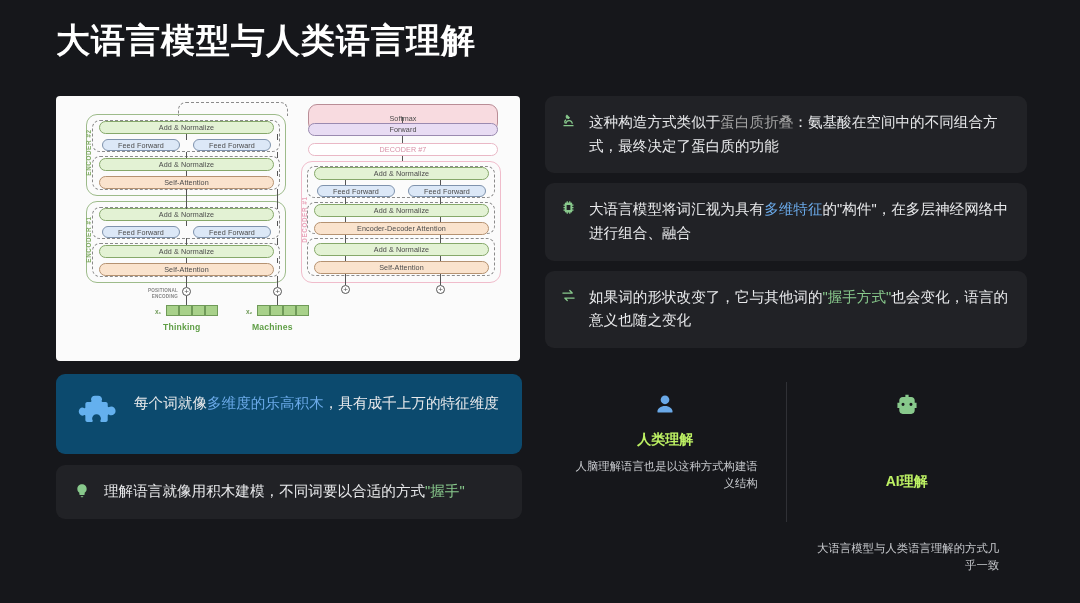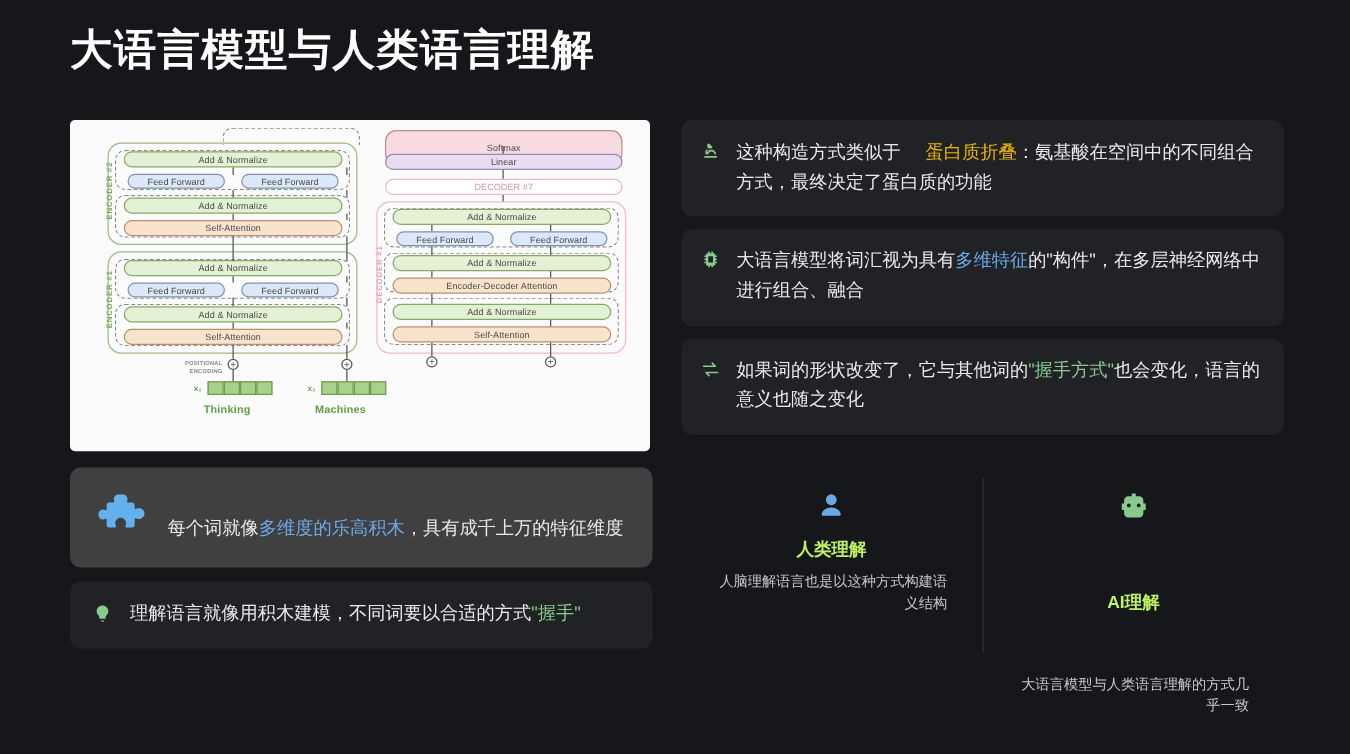--- a/index.html
+++ b/index.html
@@ -90,25 +90,25 @@
 
   
   .card{
     box-sizing:border-box;
     border-radius:9px;
     padding:16px 18px;
     display:flex;align-items:flex-start;gap:14px;
     font-size:14.6px;line-height:1.62;
   }
   .card.blue-card{
-    background:#404040;
+    background:#0c4a6e;
     width:466px;
     margin-top:13px;
     padding:18px 20px;
-    align-items:flex-end;
+    align-items:flex-start;
   }
   .card.dark-card{
     background:#212226;
     width:466px;
     margin-top:11px;
     padding:15px 18px;
   }
   .card .txt{flex:1;}
   .ic{flex:0 0 auto;display:flex;align-items:center;justify-content:center;}
 
@@ -132,21 +132,21 @@
     display:flex;
   }
   .ccol{flex:1;display:flex;flex-direction:column;align-items:center;padding-top:10px;}
   .ccol + .ccol{border-left:1px solid #303136;gap:40px;}
   .ccol .ctitle{font-size:14px;font-weight:bold;color:#bef264;margin-top:13px;}
   .ccol .cdesc{
     font-size:11.4px;color:#c7c9cd;margin-top:9px;text-align:right;
     line-height:1.5;max-width:185px;
   }
 
-  .hl-purple{color:#eab308;margin-left:20px;}
+  .hl-purple{color:#a3a3a3;}
   .hl-blue{color:#6aa9e8;}
   .hl-green{color:#88c98c;}
 </style>
 </head>
 <body>
 
 <div class="slide">
 
   <div class="title">大语言模型与人类语言理解</div>
 
@@ -196,21 +196,21 @@
         <div class="xlabel" style="left:190px;top:212px;">x₂</div>
         <div class="embed" style="left:201px;top:209px;">
             <i></i>
             <i></i>
             <i></i>
             <i></i>
           </div>
         <div class="wordlabel" style="left:196px;top:226px;">Machines</div>
 
         <div class="pill pinkbox" style="left:252px;top:8px;width:190px;height:28px;">Softmax</div>
-        <div class="pill purplebox" style="left:252px;top:27px;width:190px;height:13px;">Linear</div>
+        <div class="pill purplebox" style="left:252px;top:27px;width:190px;height:13px;">Forward</div>
         <div class="pill pinkoutline" style="left:252px;top:47px;width:190px;height:13px;">DECODER #7</div>
 
         <div class="groupbox pink" style="left:245px;top:65px;width:200px;height:122px;"></div>
         <div class="vlabel pink" style="left:218px;top:120px;width:60px;text-align:center;">DECODER #1</div>
         <div class="dashbox" style="left:251px;top:70px;width:188px;height:32px;"></div>
         <div class="dashbox" style="left:251px;top:106px;width:188px;height:32px;"></div>
         <div class="dashbox" style="left:251px;top:142px;width:188px;height:38px;"></div>
         <div class="pill green" style="left:258px;top:71px;width:175px;height:13px;">Add &amp; Normalize</div>
         <div class="pill blue" style="left:261px;top:89px;width:78px;height:12px;">Feed Forward</div>
         <div class="pill blue" style="left:352px;top:89px;width:78px;height:12px;">Feed Forward</div>

